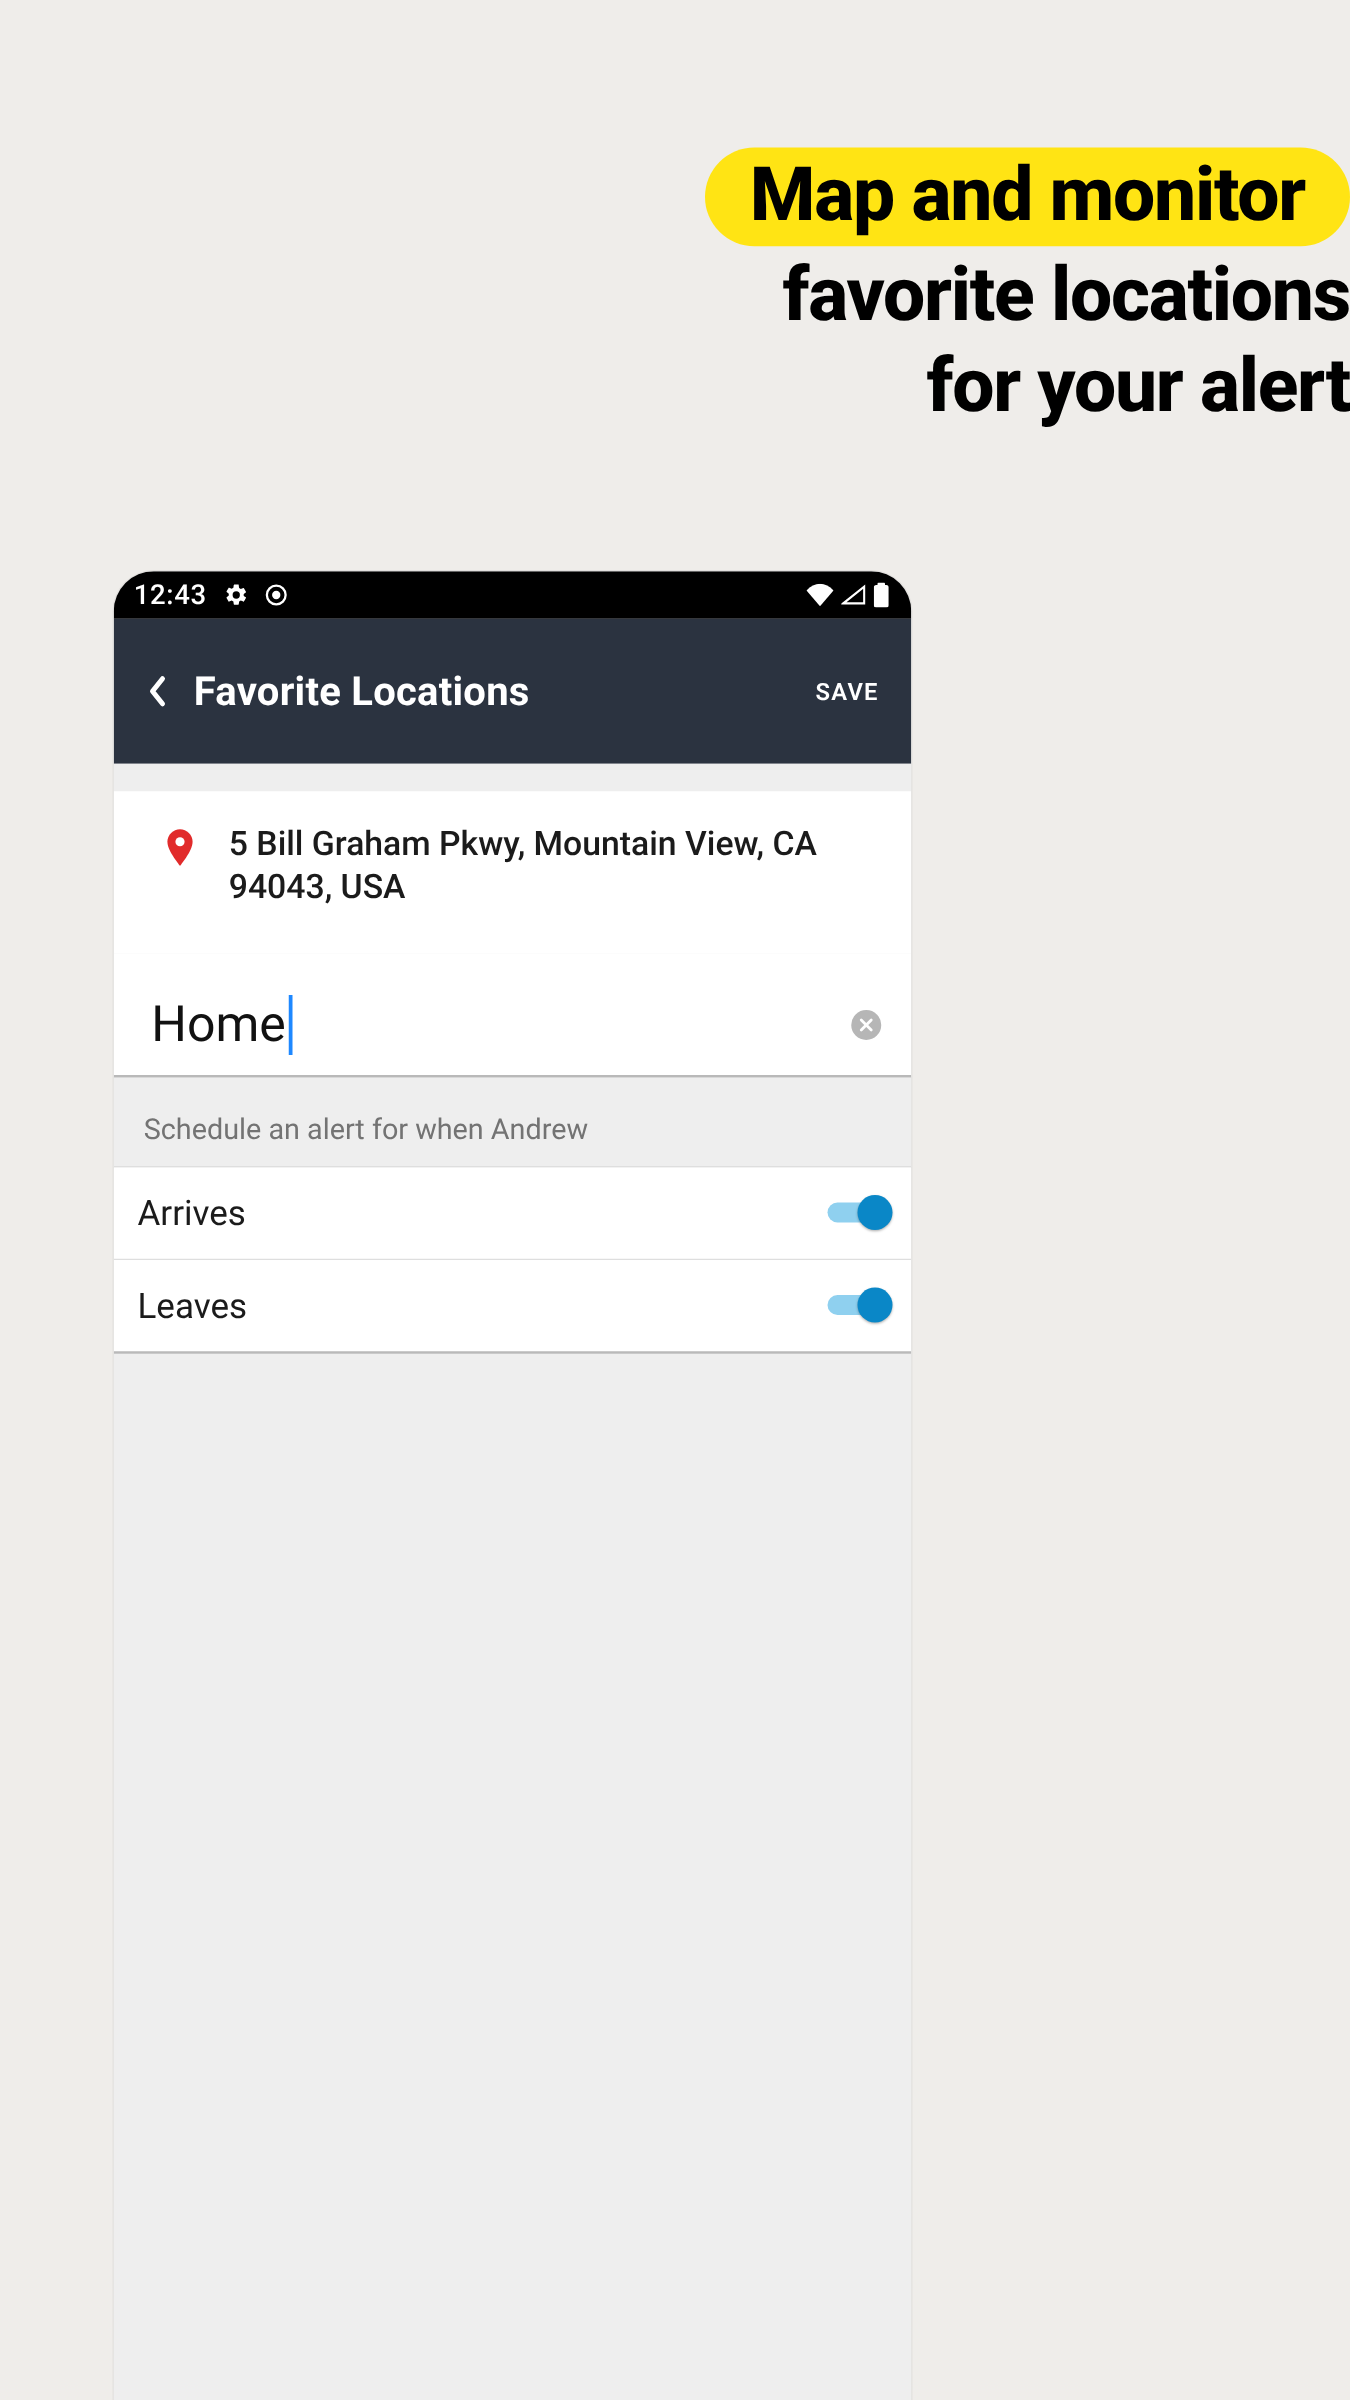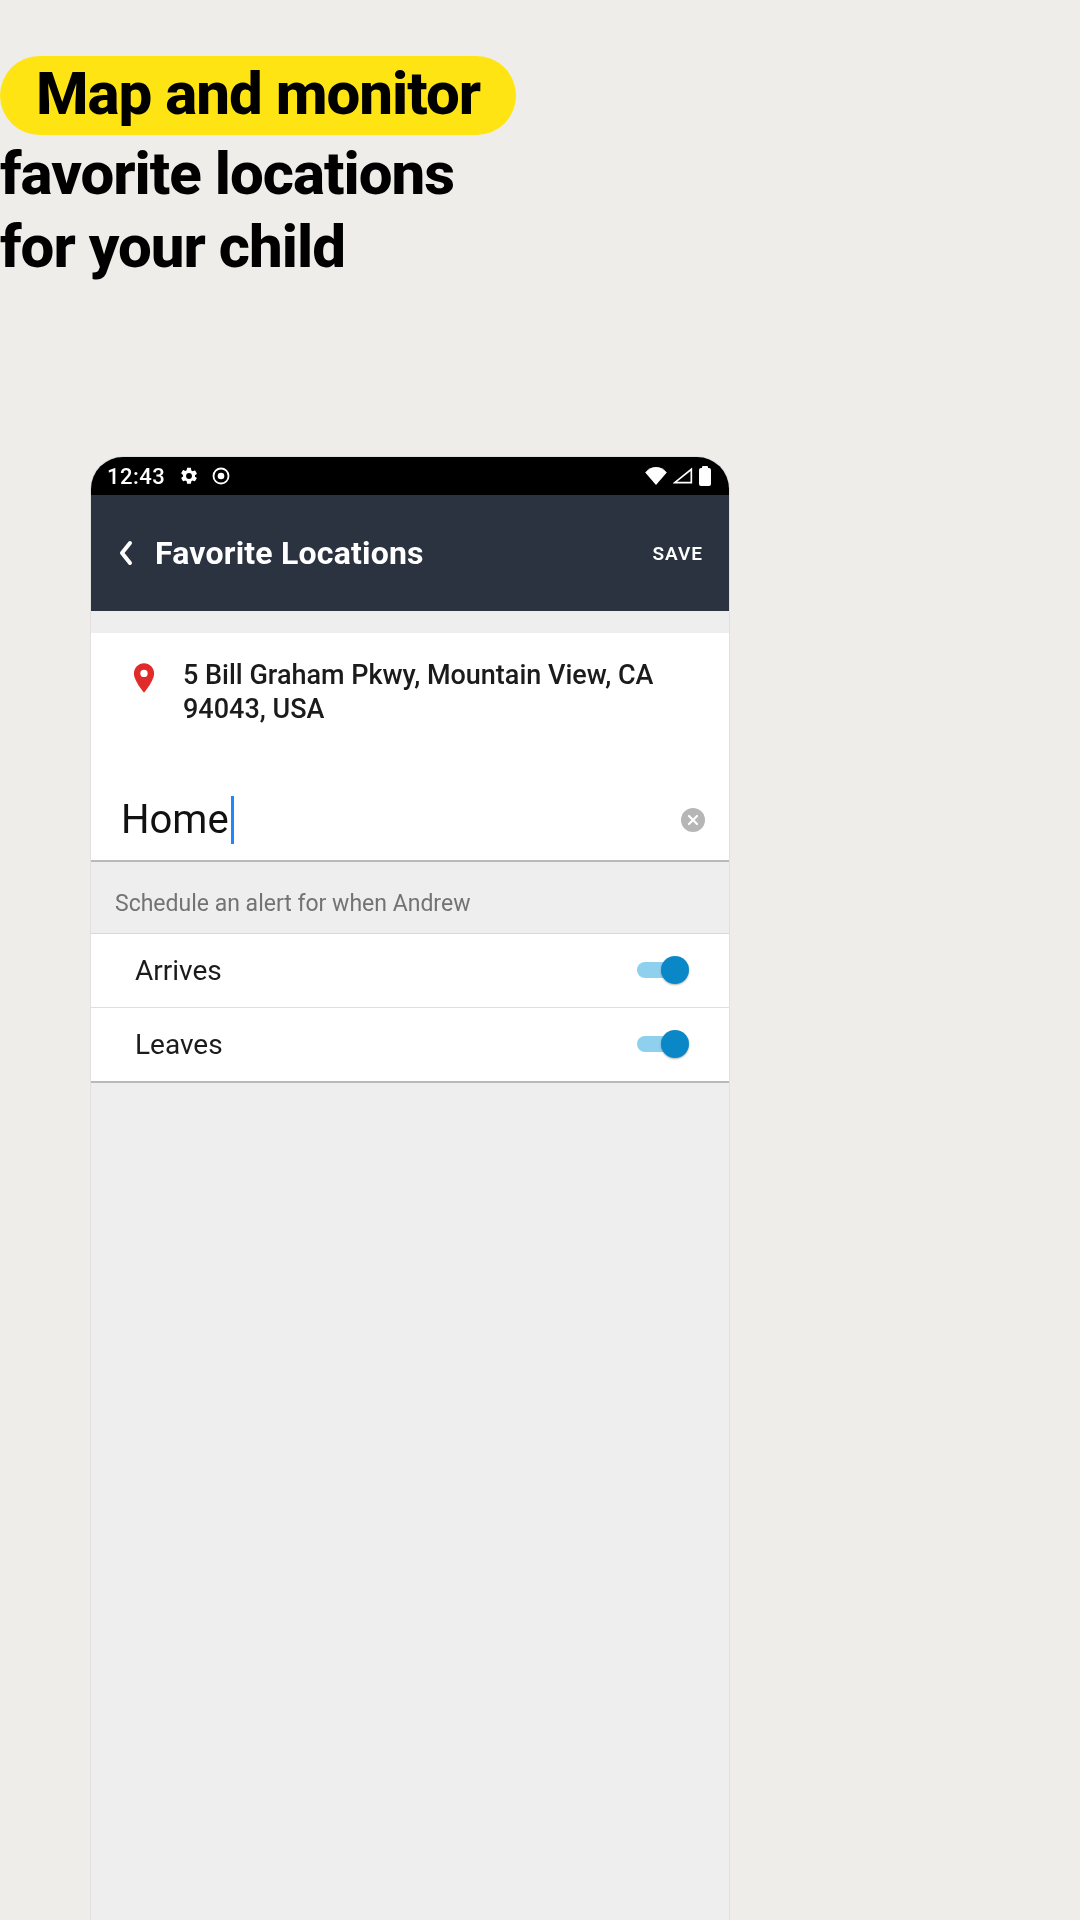--- a/index.html
+++ b/index.html
@@ -4,22 +4,22 @@
 <style>
   * { box-sizing: border-box; margin: 0; padding: 0; }
   html, body { width: 1080px; height: 1920px; }
   body {
     background: #efedea;
     font-family: -apple-system, BlinkMacSystemFont, "Segoe UI", Roboto, Helvetica, Arial, sans-serif;
     overflow: hidden;
   }
 
   .marketing {
-    padding-top: 56px;
-    text-align: left;
+    padding-top: 118px;
+    text-align: right;
   }
   .marketing .highlight {
     display: inline-block;
     background: #ffe414;
     border-radius: 40px;
     padding: 2px 36px 6px 36px;
     font-weight: 800;
     font-size: 60px;
     color: #000;
     letter-spacing: -1px;
@@ -145,21 +145,21 @@
     border-radius: 50%;
     background: #b6b6b6;
     display:flex; align-items:center; justify-content:center;
     color:#fff; font-size:16px; font-weight:700;
   }
 
   .toggle-row {
     background: #fff;
     display: flex;
     align-items: center;
-    padding: 20px 44px;
+    padding: 20px 19px;
     border-bottom: 1px solid #dedede;
   }
   .toggle-row:last-of-type { border-bottom: 2px solid #b9b9b9; }
   .toggle-row .label {
     font-size: 28px;
     color: #1b1b1b;
     flex: 1;
   }
   .toggle {
     width: 48px; height: 28px; position: relative;
@@ -181,21 +181,21 @@
     color: #737373;
     border-bottom: 1px solid #d9d9d9;
   }
 </style>
 </head>
 <body>
 
 <div class="marketing">
   <div class="highlight">Map and monitor</div>
   <div class="line2">favorite locations</div>
-  <div class="line3">for your child</div>
+  <div class="line3">for your alert</div>
 </div>
 
 <div class="phone">
 
   <div class="status-bar">
     <span class="time">12:43</span>
     <span class="gear-icon">
       <svg width="20" height="20" viewBox="0 0 24 24" fill="#fff">
           <path d="M19.14,12.94a7.14,7.14,0,0,0,.05-.94,7.14,7.14,0,0,0-.05-.94l2.03-1.58a.5.5,0,0,0,.12-.64l-1.92-3.32a.5.5,0,0,0-.61-.22l-2.39.96a7.03,7.03,0,0,0-1.62-.94l-.36-2.54A.5.5,0,0,0,13.9,2h-3.8a.5.5,0,0,0-.49.42L9.25,4.96a7.03,7.03,0,0,0-1.62.94l-2.39-.96a.5.5,0,0,0-.61.22L2.71,8.48a.5.5,0,0,0,.12.64l2.03,1.58a7.14,7.14,0,0,0-.05.94,7.14,7.14,0,0,0,.05.94L2.83,14.16a.5.5,0,0,0-.12.64l1.92,3.32a.5.5,0,0,0,.61.22l2.39-.96a7.03,7.03,0,0,0,1.62.94l.36,2.54a.5.5,0,0,0,.49.42h3.8a.5.5,0,0,0,.49-.42l.36-2.54a7.03,7.03,0,0,0,1.62-.94l2.39.96a.5.5,0,0,0,.61-.22l1.92-3.32a.5.5,0,0,0-.12-.64ZM12,15.5A3.5,3.5,0,1,1,15.5,12,3.5,3.5,0,0,1,12,15.5Z"></path>
         </svg>

